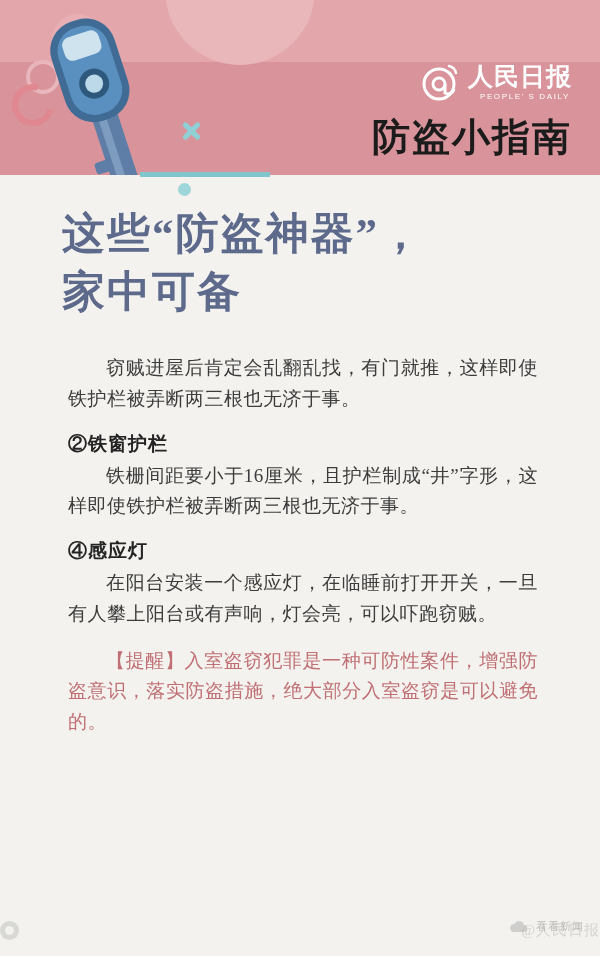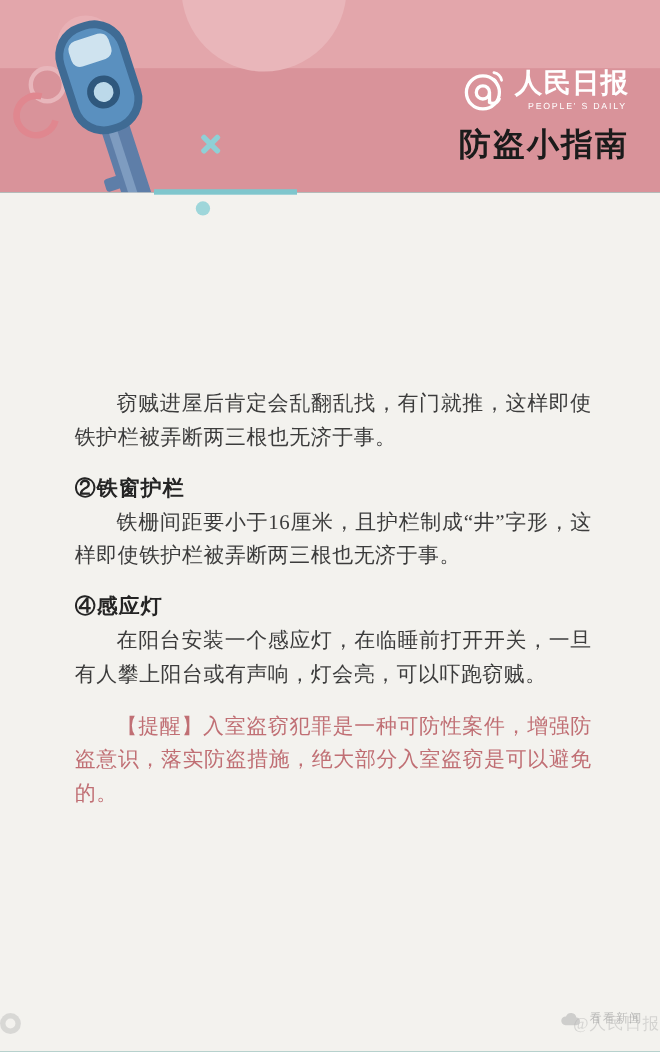--- a/index.html
+++ b/index.html
@@ -12,21 +12,21 @@
     background: #f2f2ef;
     font-family: "Liberation Sans", sans-serif;
     overflow: hidden;
     position: relative;
   }
   #page {
     position: relative;
     width: 600px;
     height: 956px;
     overflow: hidden;
-    background: #0f766e;
+    background: #eab308;
   }
 
   
   .header {
     position: absolute;
     top: 0; left: 0;
     width: 600px;
     height: 175px;
     background: #d9939a;
     overflow: hidden;
@@ -141,21 +141,21 @@
     color: #ffffff;
     letter-spacing: 1.6px;
     margin-top: 4px;
     padding-left: 12px;
   }
   .hdr-title {
     position: absolute;
     right: 28px; top: 112px;
     font-family: "Liberation Serif", serif;
     font-weight: bold;
-    font-size: 29px;
+    font-size: 38px;
     color: #1b1b1b;
     letter-spacing: 2px;
   }
 
   
   .content {
     position: absolute;
     top: 175px; left: 0;
     width: 600px;
     height: 781px;
@@ -307,20 +307,22 @@
       </span>
     </div>
 
     <div class="hdr-title">防盗小指南</div>
   </div>
 
   <div class="content">
     <div class="hdr-accent-line" style="top:-3px;"></div>
     <div class="hdr-dot-f" style="top:8px;"></div>
 
+    <div class="big-title" style="white-space:pre-line;">这些“防盗神器”，
+家中可备</div>
 
     <div class="article">
 
       <div class="sec">
         <div class="sec-body">窃贼进屋后肯定会乱翻乱找，有门就推，这样即使铁护栏被弄断两三根也无济于事。</div>
       </div>
 
       <div class="sec">
         <div class="sec-head">②铁窗护栏</div>
         <div class="sec-body">铁栅间距要小于16厘米，且护栏制成“井”字形，这样即使铁护栏被弄断两三根也无济于事。</div>

